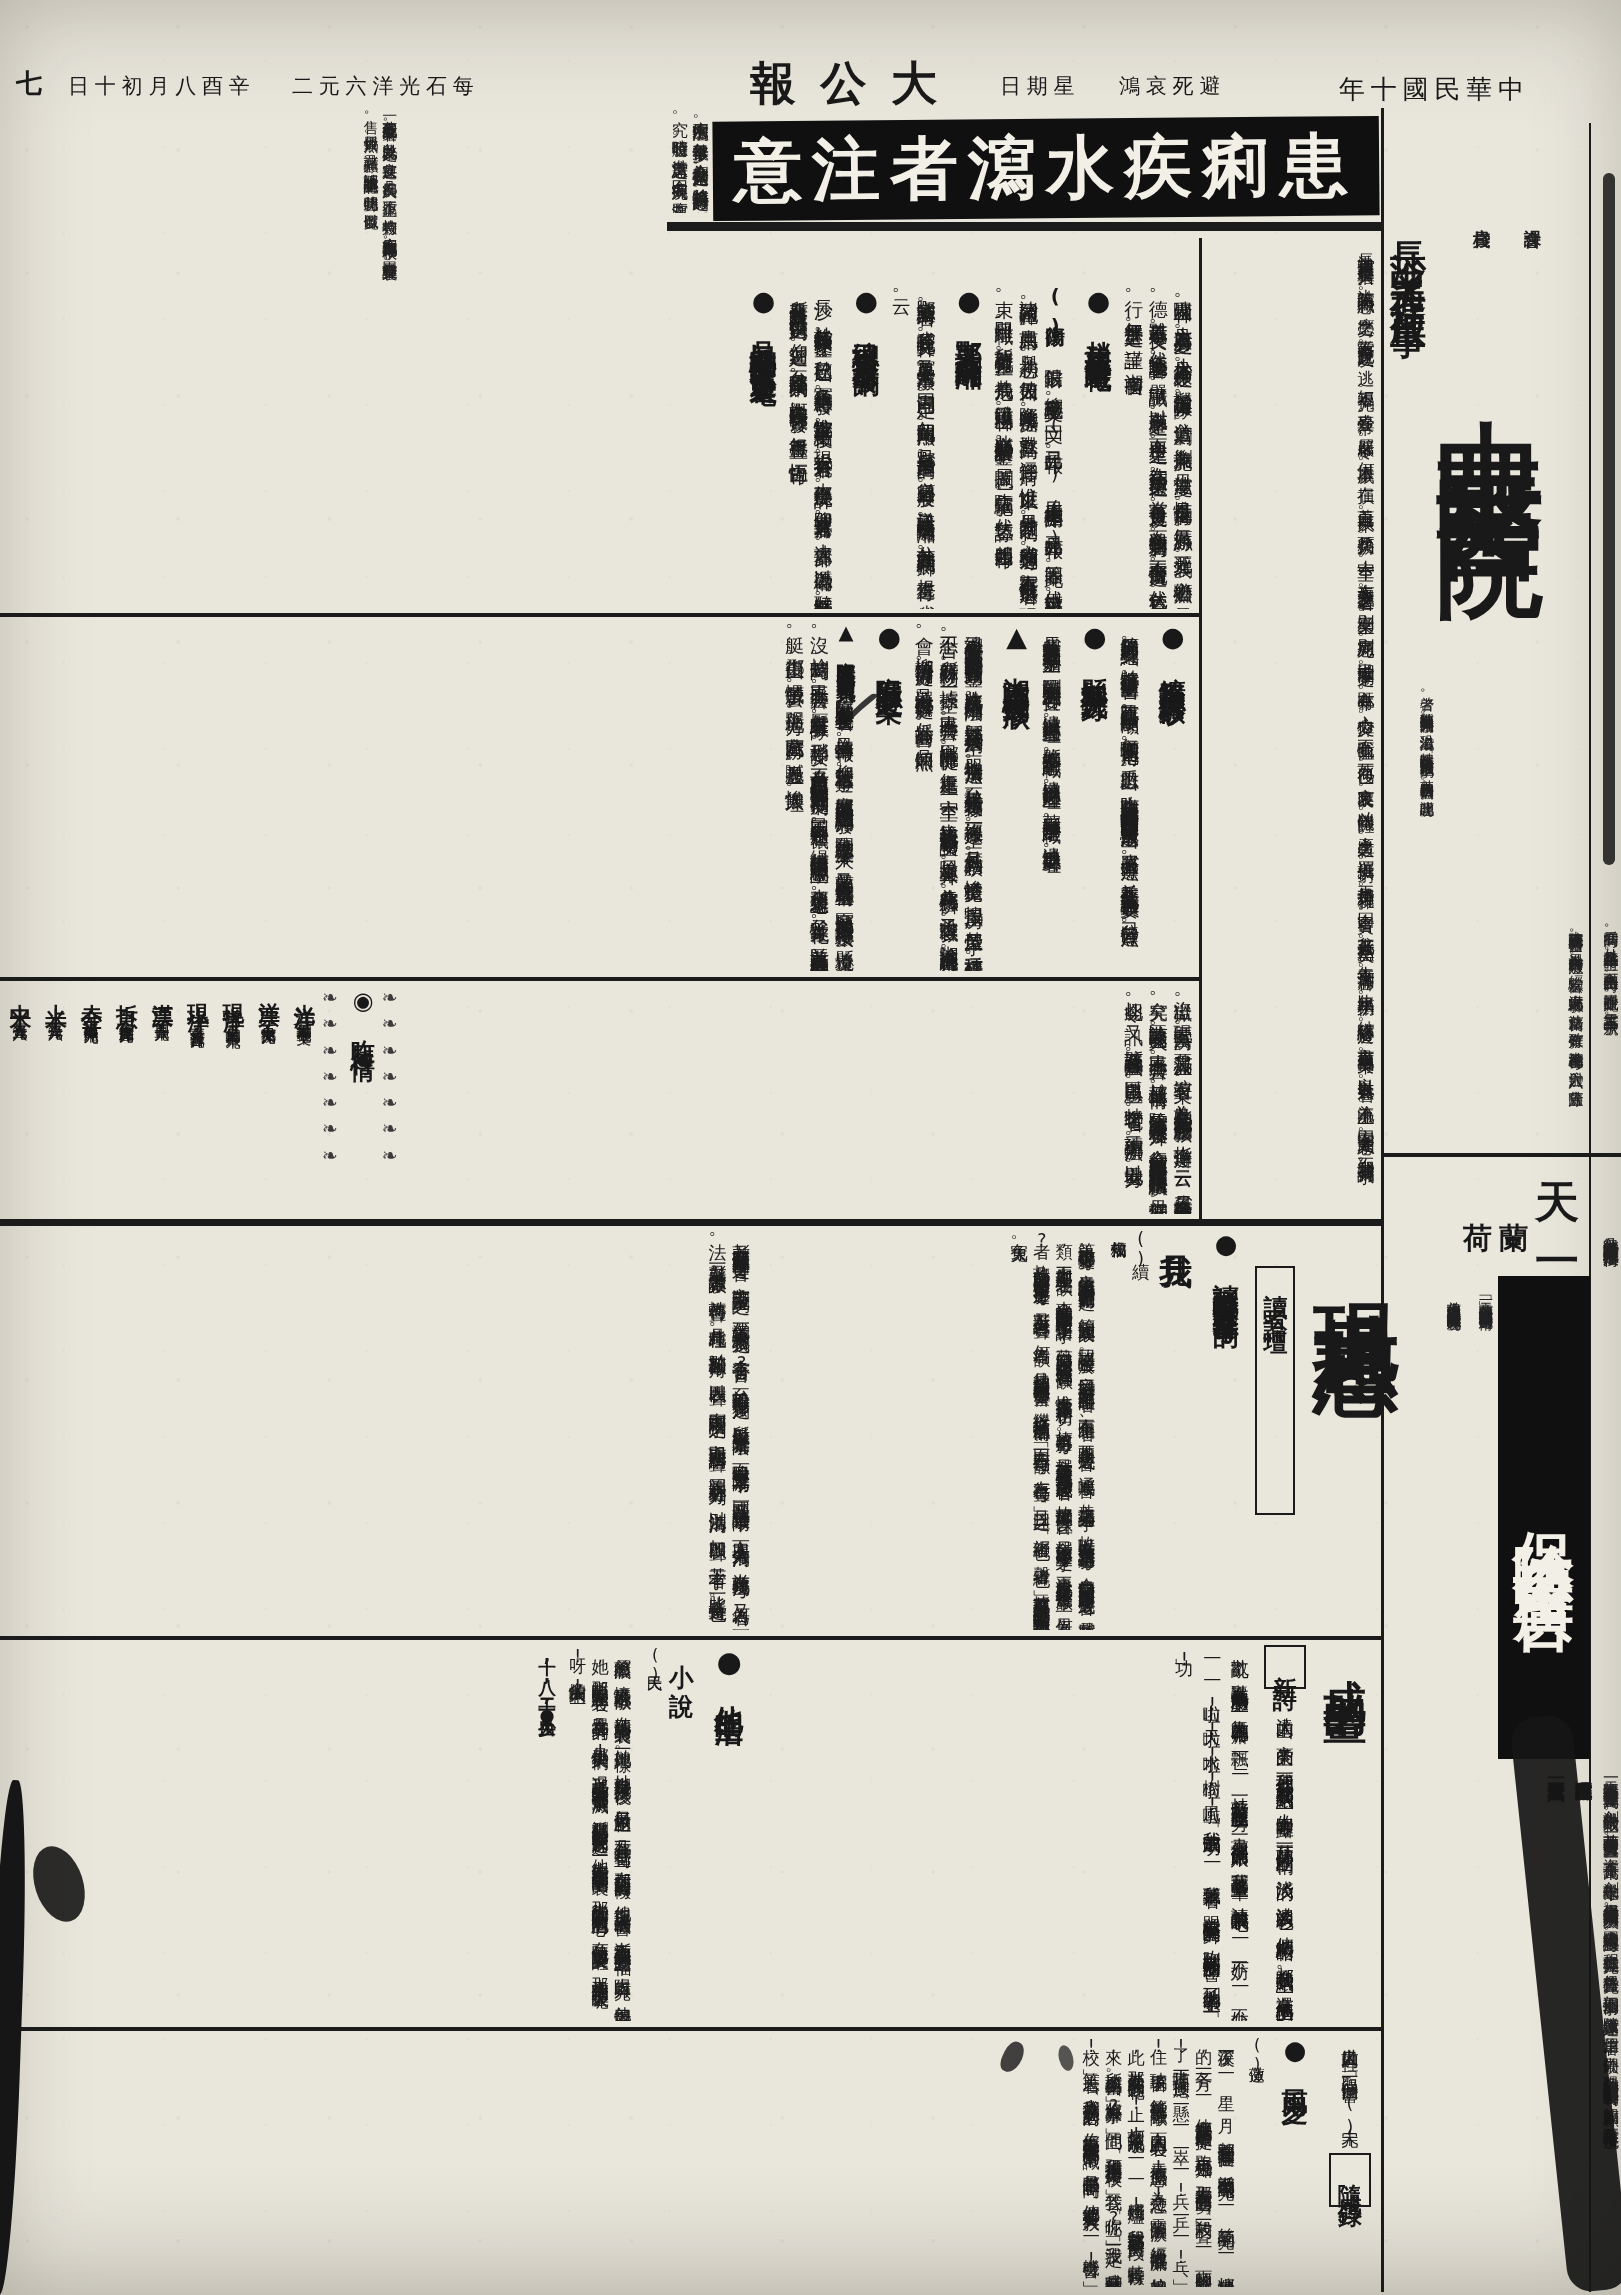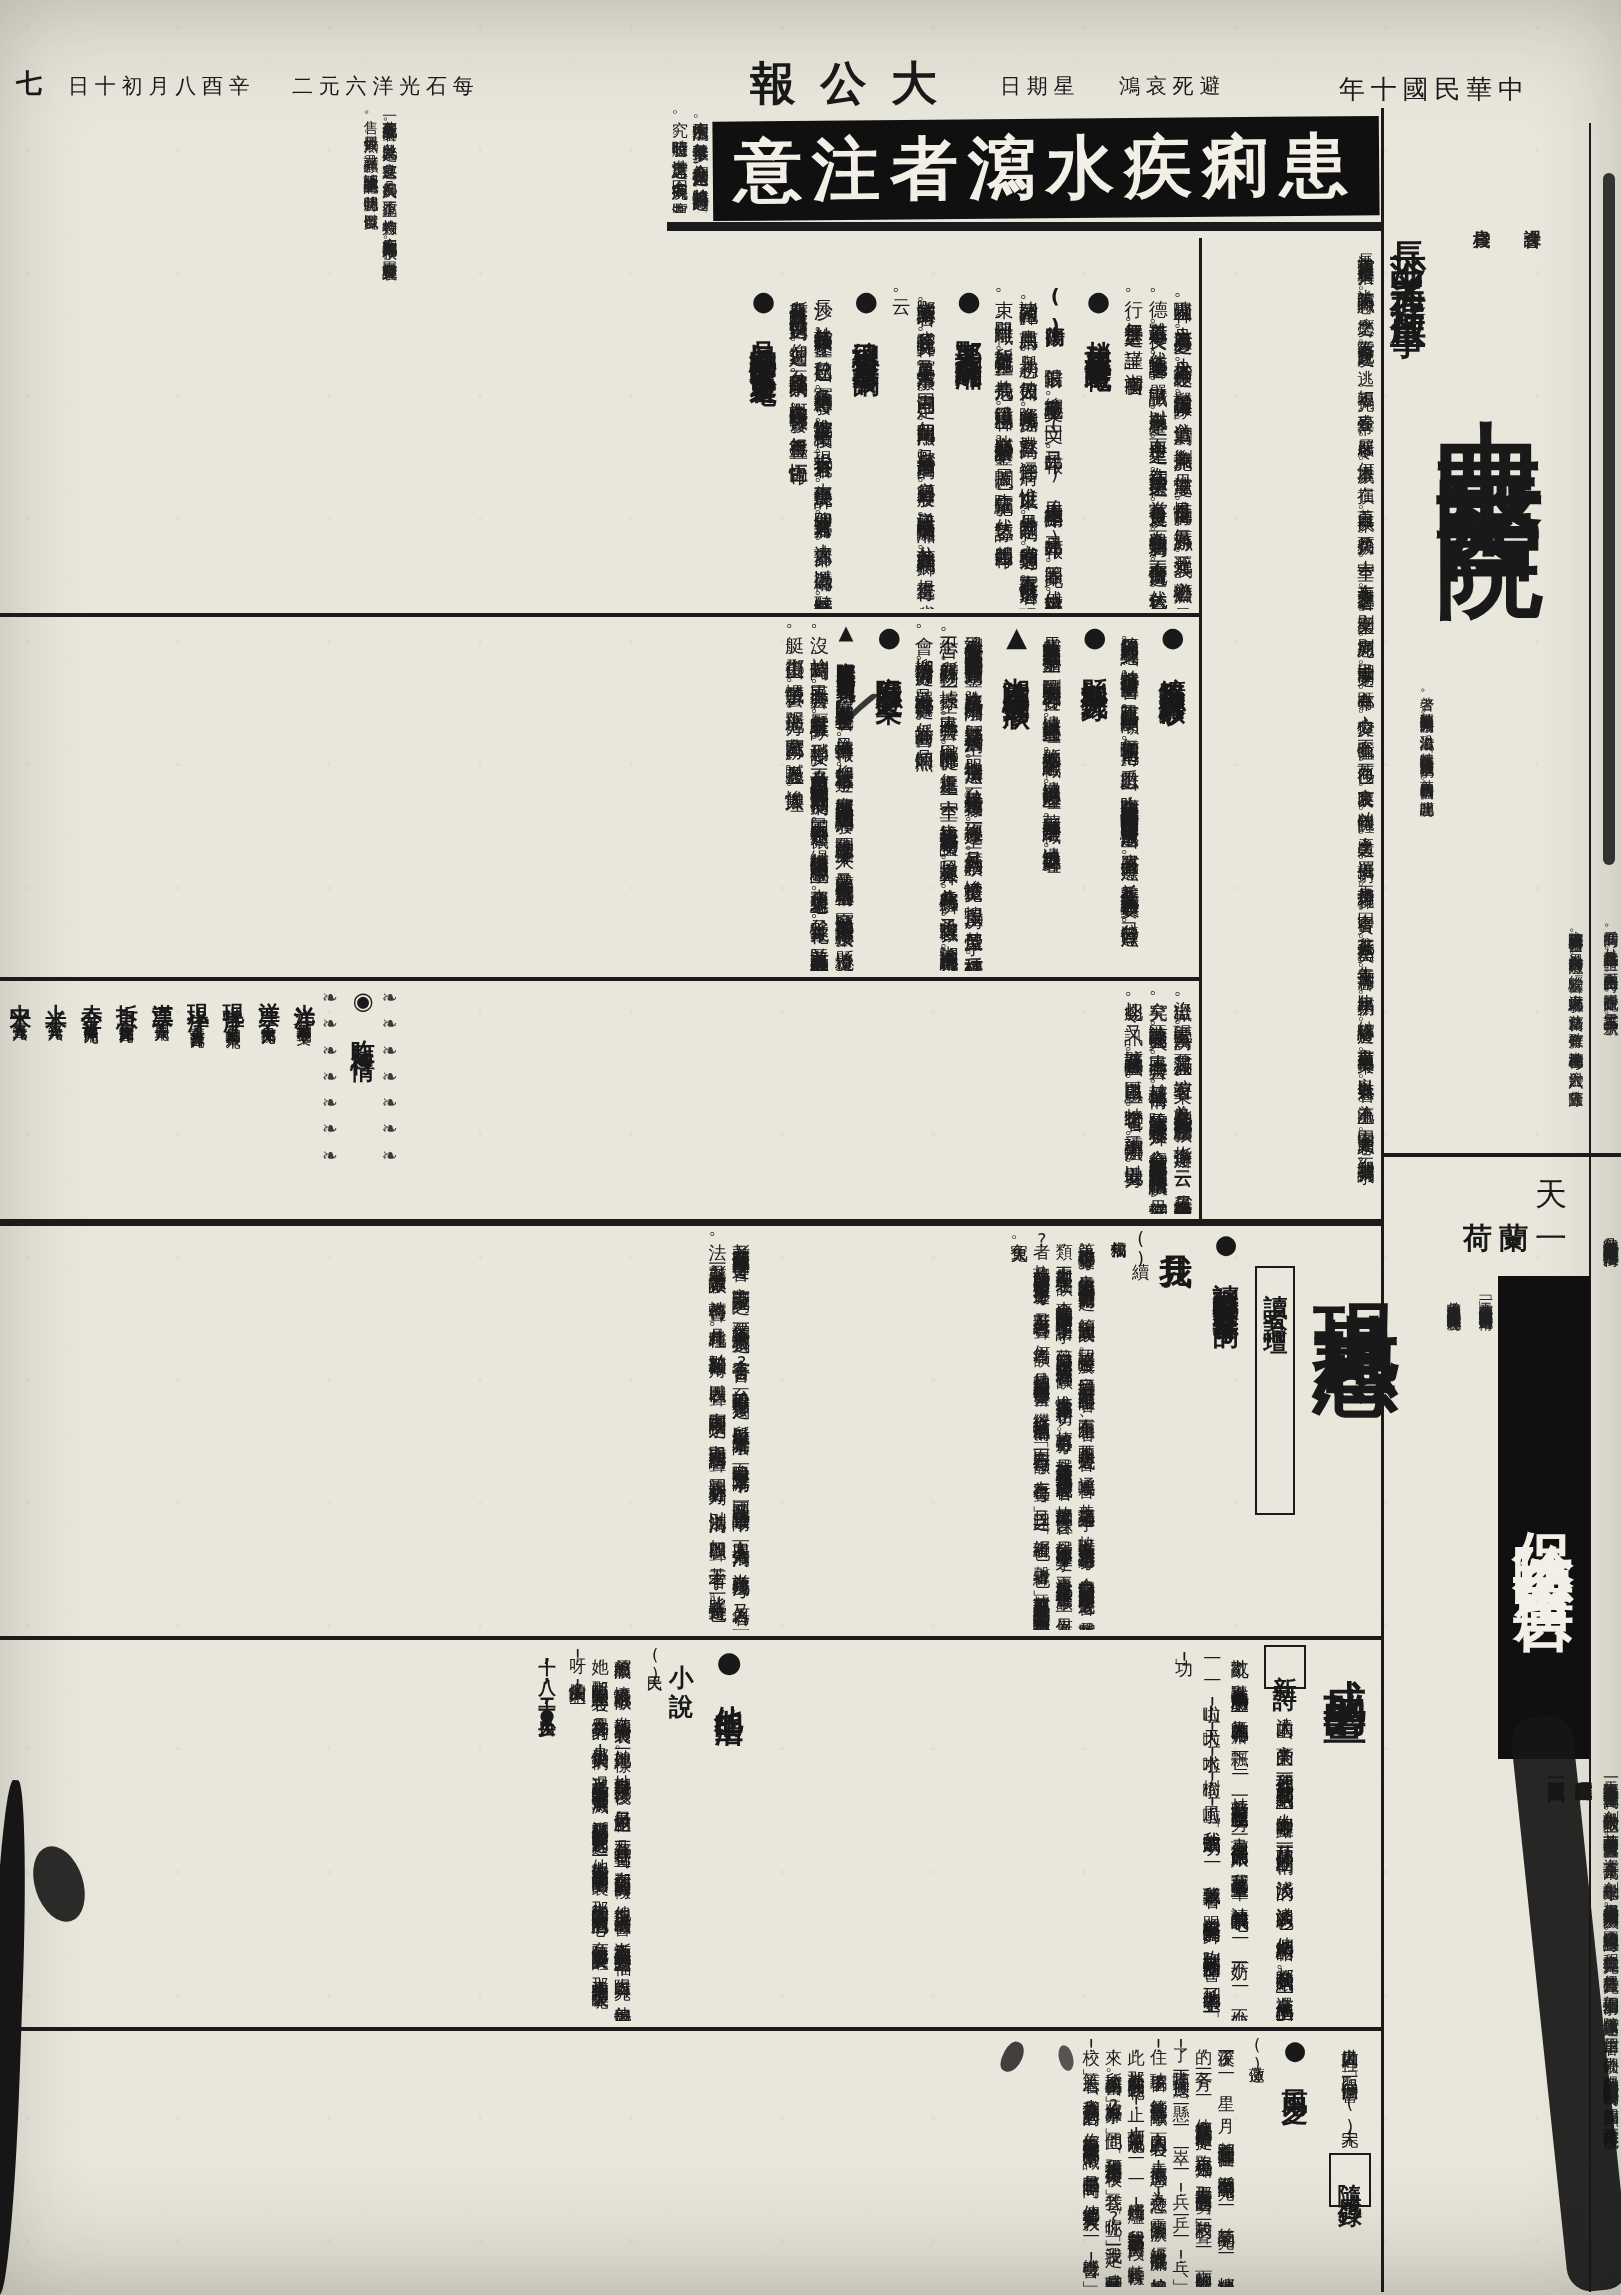--- a/index.html
+++ b/index.html
@@ -146,21 +146,21 @@
   <span class="abs v small-text" style="left:1521px;top:216px;height:108px;font-size:17.3px;font-weight:bold;">課會</span>
 
   <div class="abs v serif" style="left:1388px;top:213px;width:45px;height:461px;font-size:36px;font-weight:bold;letter-spacing:10px;">長沙中美通信社啟事</div>
   <div class="abs v band small-text" style="left:1390px;top:685px;width:46px;height:505px;font-size:14.4px;">啓者。敝社名稱因與京社相同。恐滋混淆。特改名曰「長沙中美通信社」以示區別。其內容宗旨均仍照舊。謹此聲明。</div>
 
   <div class="abs v serif" style="left:1450px;top:332px;width:115px;height:577px;font-size:108px;font-weight:900;letter-spacing:30px;">中華醫院</div>
   <div class="abs v band small-text" style="left:1441px;top:919px;width:144px;height:223px;">本院聘請男女專科醫士。治男女內外各科險症。經驗宏富。淋病尤富經驗。藥法精良。確有奇效。專治花柳梅毒。注射六〇六。痛苦立除。</div>
   <div class="abs v band small-text" style="left:1591px;top:919px;width:29px;height:223px;">看病時間。外科上午八時至十二時。內科下午一時至四時。掛號不在此限。電話二千三百二十六號。</div>
   <div class="abs rule" style="left:1384px;top:1153px;width:238px;height:3.6px;"></div>
 
-  <span class="abs serif" style="left:1535px;top:1173px;font-size:32px;font-weight:400;letter-spacing:13px;">天一</span>
+  <span class="abs serif" style="left:1535px;top:1173px;font-size:44px;font-weight:700;letter-spacing:13px;">天一</span>
   <span class="abs serif" style="left:1463px;top:1219px;font-size:29px;font-weight:900;letter-spacing:7.2px;">荷蘭</span>
   <div class="abs v band small-text" style="left:1594px;top:1225px;width:27px;height:533px;font-size:16px;">凡欲保險者請逕向本公司或向經理人接洽是荷</div>
 
   <div class="abs" style="left:1498px;top:1276px;width:92px;height:483px;background:#101010;display:flex;align-items:center;justify-content:center;">
     <span class="v serif" style="color:#f2efe6;font-size:61px;font-weight:900;letter-spacing:11.5px;">保險公司廣告</span>
   </div>
 
   <div class="abs v band small-text" style="left:1466px;top:1290px;width:29px;height:468px;font-size:14.4px;">「天一」荷蘭保險公司湘省總司理開利公司施廼甫</div>
   <div class="abs v band small-text" style="left:1434px;top:1290px;width:29px;height:468px;font-size:14.4px;">前水火保險經理徐谷卿已與敝公司脫離關係特此聲明</div>
 

